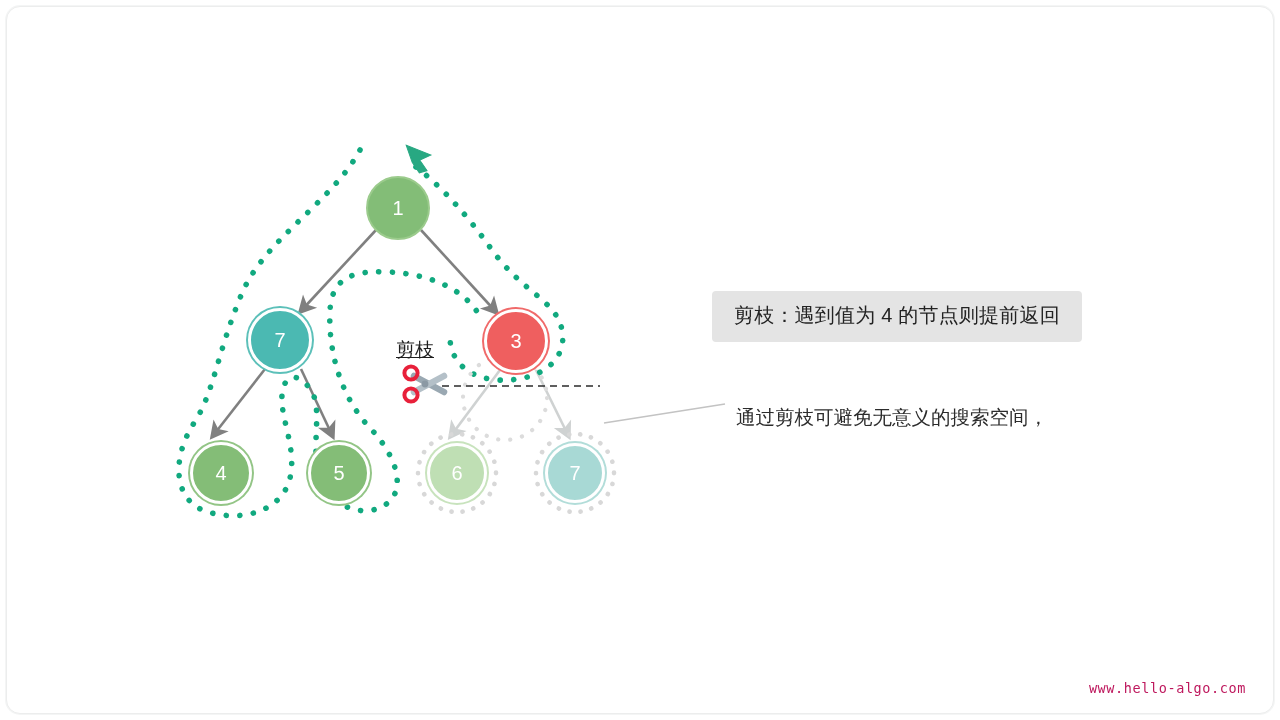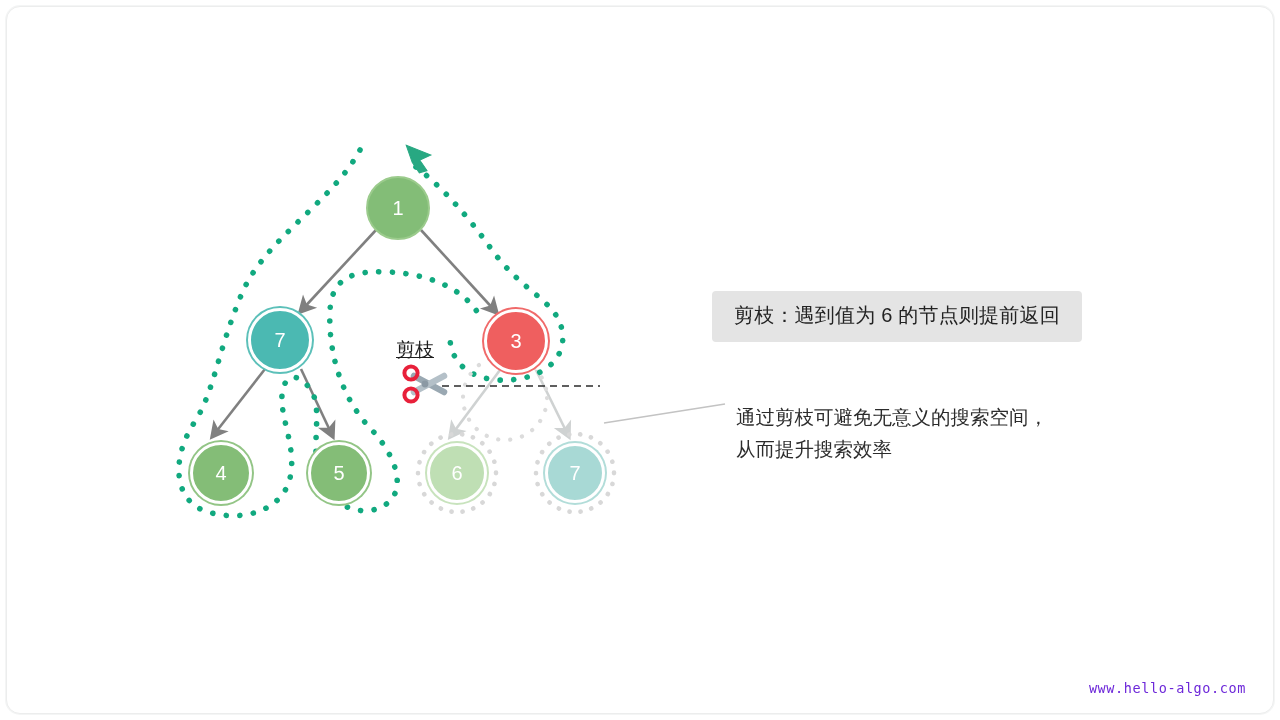--- a/index.html
+++ b/index.html
@@ -83,21 +83,21 @@
     text-decoration: underline;
   }
 
   
   #watermark {
     position: absolute;
     right: 34px;
     bottom: 24px;
     font-family: "DejaVu Sans Mono", "Liberation Mono", monospace;
     font-size: 13.5px;
-    color: #6d28d9;
+    color: #be185d;
     letter-spacing: 0.6px;
   }
 </style>
 </head>
 <body>
 
 <div id="stage">
   <div id="frame"></div>
 
   <svg id="svg-layer" viewBox="0 0 1280 720">
@@ -206,22 +206,21 @@
     <span class="label">6</span>
   </div>
 
   <div class="node" style="left:545px; top:443px; width:60px; height:60px;
               background:#a8d9d5; border:3px solid #ffffff;
               box-shadow:0 0 0 2px #b2ddd9;">
     <span class="label">7</span>
   </div>
 
   <div id="callout-box" style="left:712px; top:291px;">
-    <span class="strong">剪枝：</span><span>遇到值为  6  的节点则提前返回</span>
+    <span class="strong">剪枝：</span><span>遇到值为  4  的节点则提前返回</span>
   </div>
 
   <div id="body-note" style="left:736px; top:382px;margin-top:20px;">
     <div>通过剪枝可避免无意义的搜索空间，</div>
-    <div>从而提升搜索效率</div>
   </div>
 
   <div id="watermark">www.hello-algo.com</div>
 </div>
 
 </body></html>

